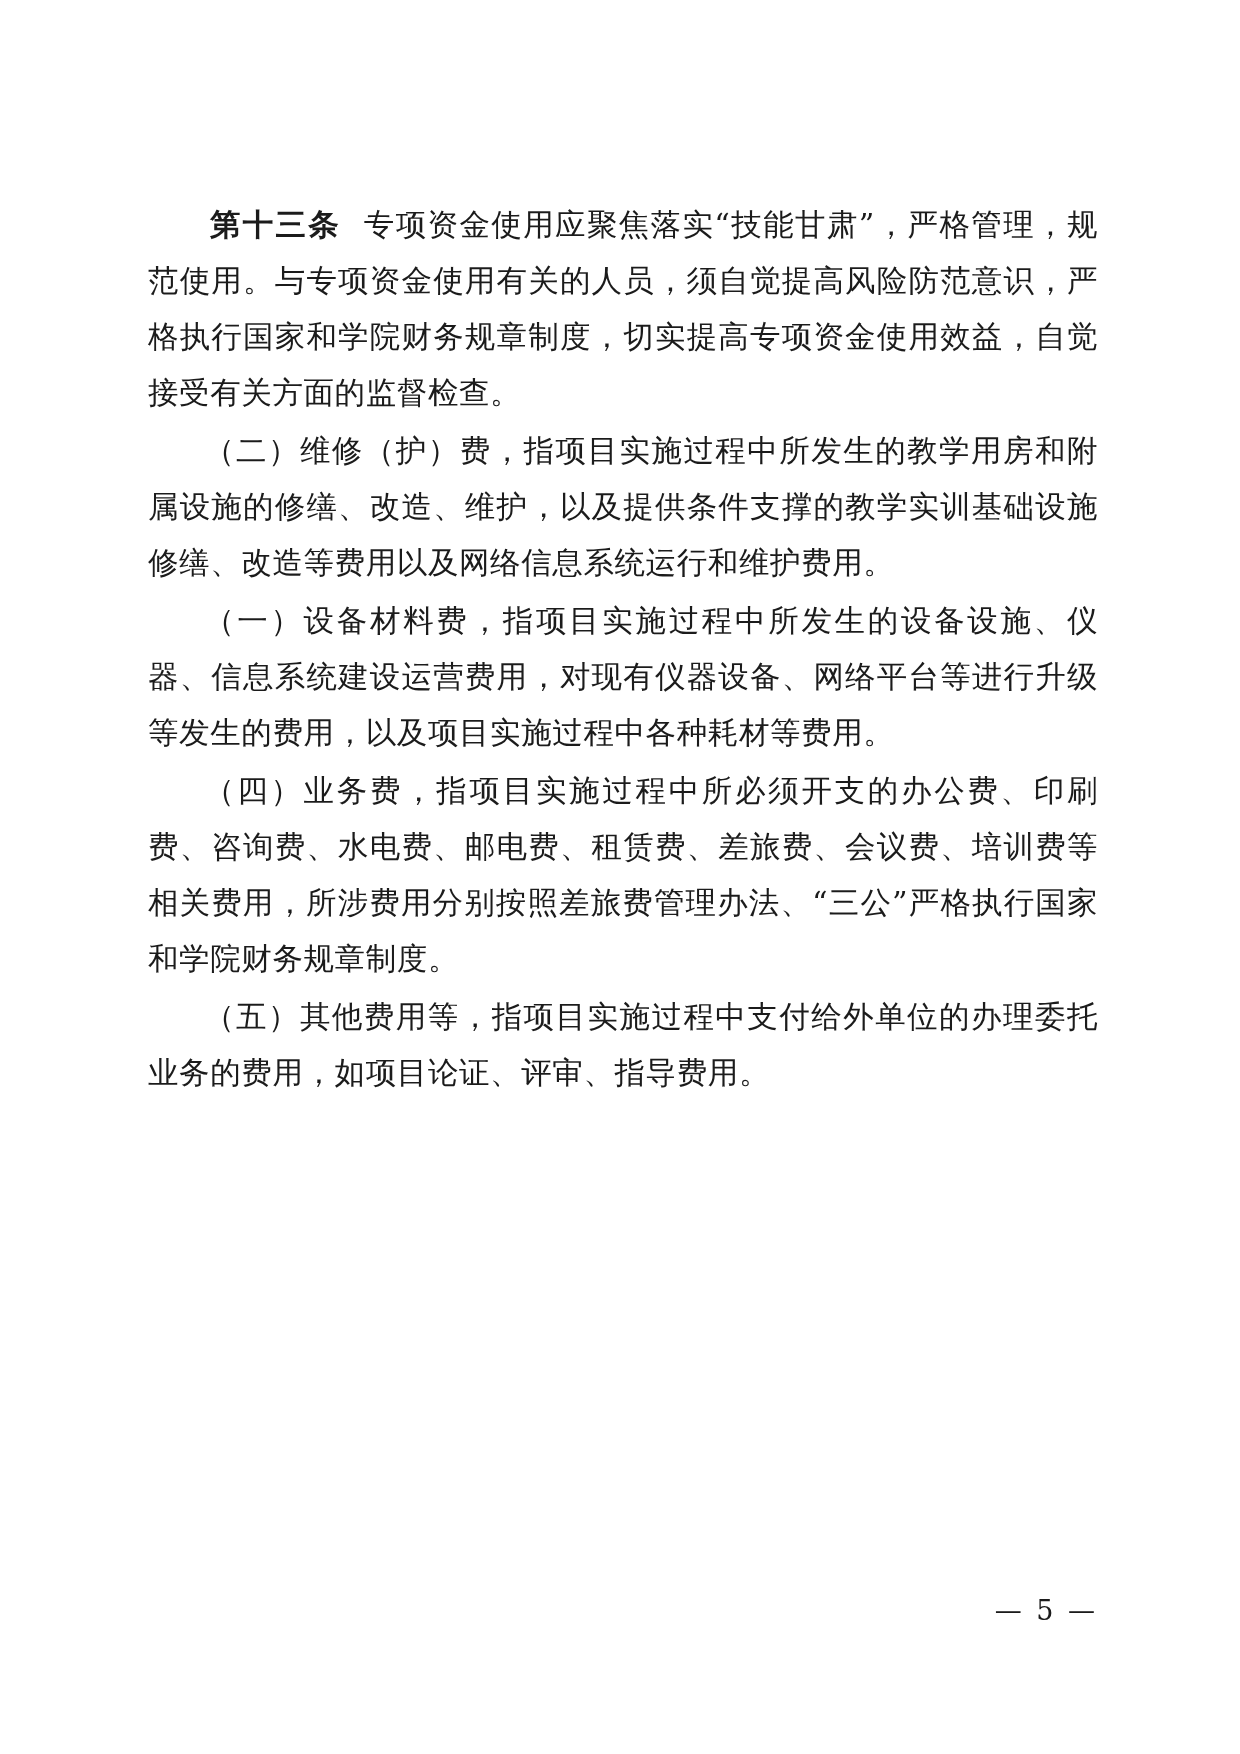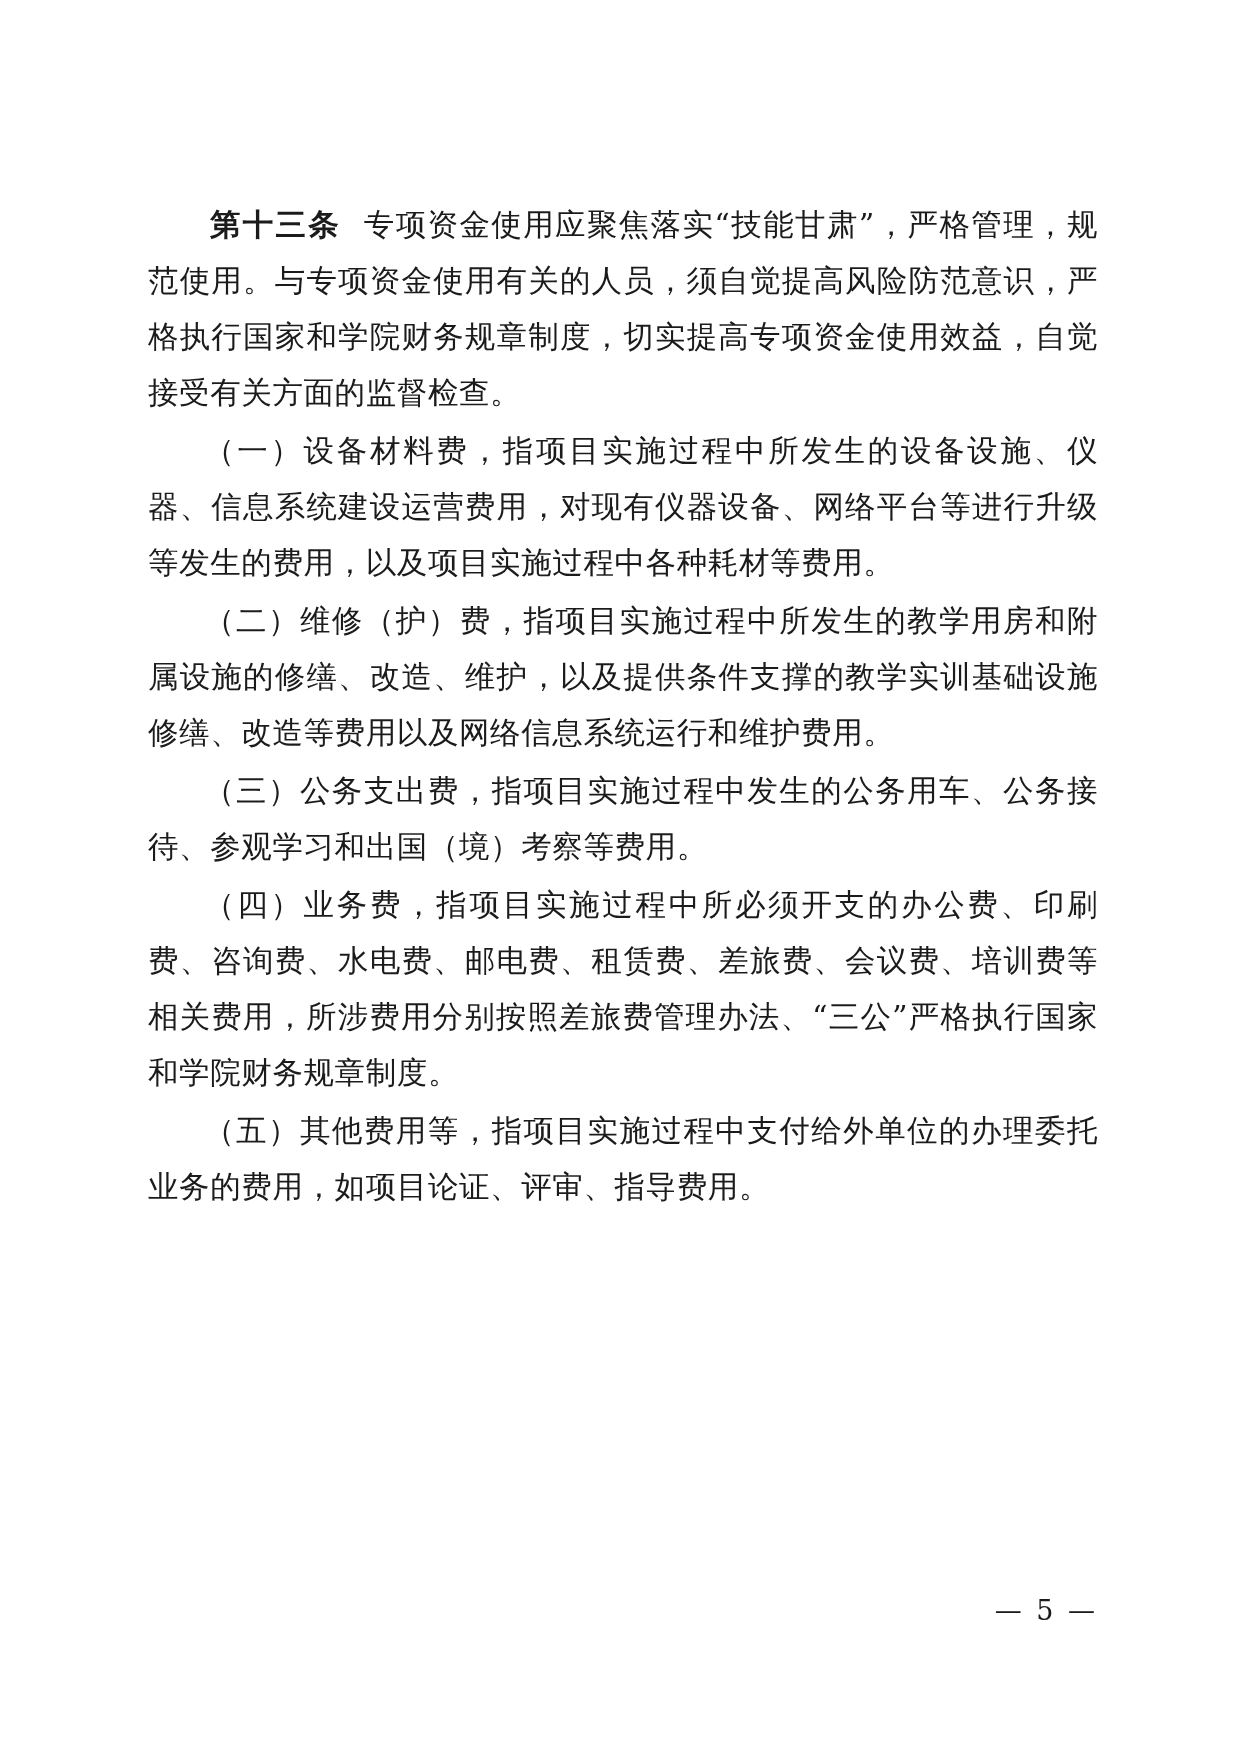--- a/index.html
+++ b/index.html
@@ -60,30 +60,27 @@
 <div class="page">
 
   <div class="content">
 
     <p class="para">
       <span class="artno">第十三条</span><span class="gap"></span><span>专项资金使用应聚焦落实“技能甘肃”，严格管理，规范使用。与专项资金使用有关的人员，须自觉提高风险防范意识，严格执行国家和学院财务规章制度，切实提高专项资金使用效益，自觉接受有关方面的监督检查。</span>
     </p>
 
 
     <p class="para sub">
-      <span>（一）设备材料费，指项目实施过程中所发生的设备设施、仪器、信息系统建设运营费用，对现有仪器设备、网络平台等进行升级等发生的费用，以及项目实施过程中各种耗材等费用。</span>
-    </p>
-
-    <p class="para sub">
       <span>（二）维修（护）费，指项目实施过程中所发生的教学用房和附属设施的修缮、改造、维护，以及提供条件支撑的教学实训基础设施修缮、改造等费用以及网络信息系统运行和维护费用。</span>
     </p>
 
     <p class="para sub">
-      <span>（三）公务支出费，指项目实施过程中发生的公务用车、公务接待、参观学习和出国（境）考察等费用。</span>
+      <span>（一）设备材料费，指项目实施过程中所发生的设备设施、仪器、信息系统建设运营费用，对现有仪器设备、网络平台等进行升级等发生的费用，以及项目实施过程中各种耗材等费用。</span>
     </p>
+
 
     <p class="para sub">
       <span>（四）业务费，指项目实施过程中所必须开支的办公费、印刷费、咨询费、水电费、邮电费、租赁费、差旅费、会议费、培训费等相关费用，所涉费用分别按照差旅费管理办法、“三公”严格执行国家和学院财务规章制度。</span>
     </p>
 
     <p class="para sub">
       <span>（五）其他费用等，指项目实施过程中支付给外单位的办理委托业务的费用，如项目论证、评审、指导费用。</span>
     </p>
 
   </div>

